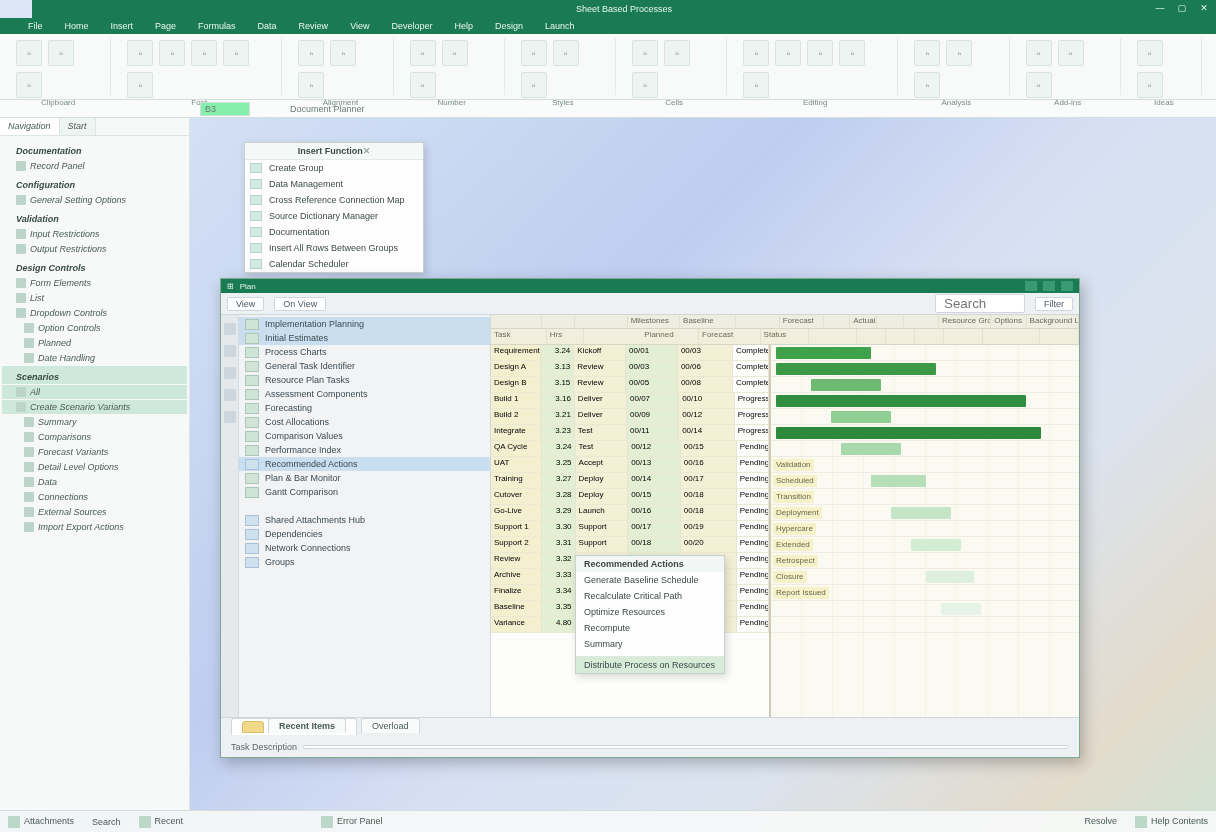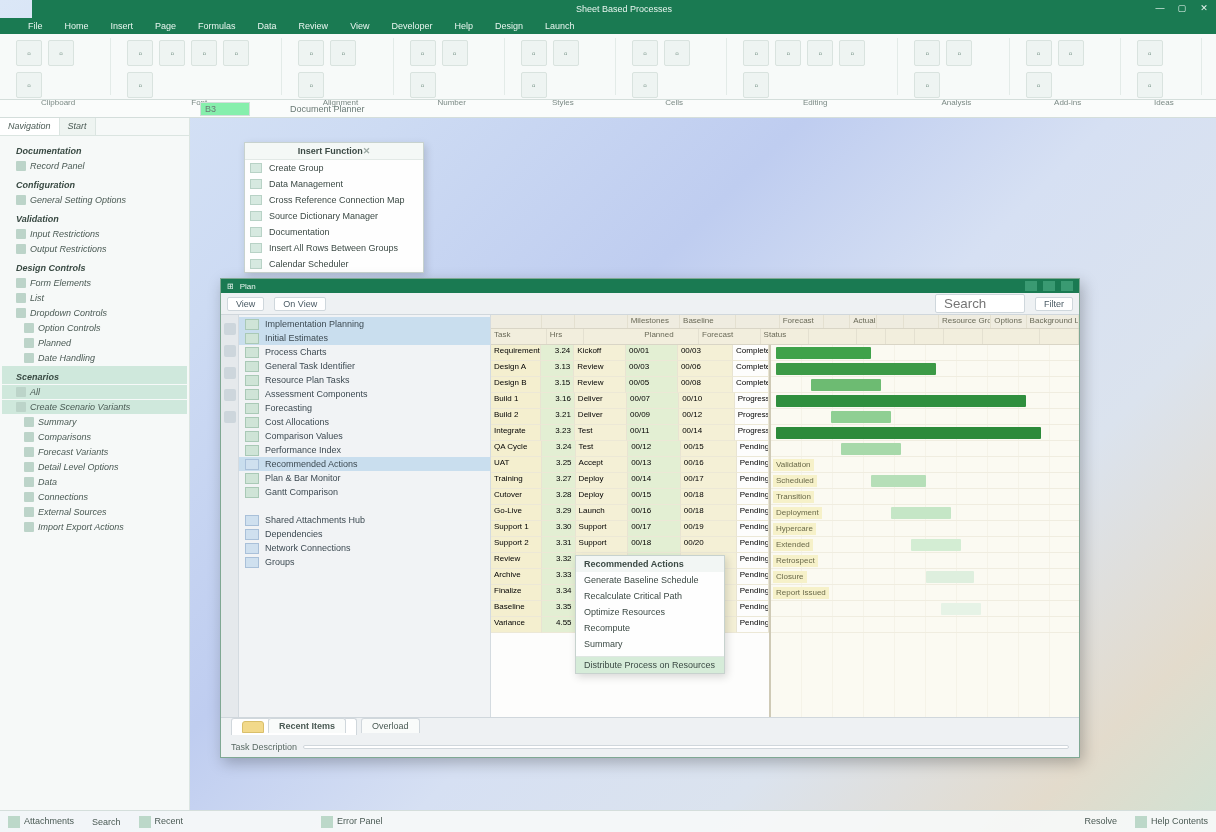--- a/index.html
+++ b/index.html
@@ -545,21 +545,21 @@
             <div class="r">
               <div class="c c0">Baseline</div>
               <div class="c c1">3.35</div>
               <div class="c c2">Plan</div>
               <div class="c c3">00/22</div>
               <div class="c c4">00/24</div>
               <div class="c c5">Pending</div>
             </div>
             <div class="r">
               <div class="c c0">Variance</div>
-              <div class="c c1">4.55</div>
+              <div class="c c1">4.80</div>
               <div class="c c2">Plan</div>
               <div class="c c3">00/23</div>
               <div class="c c4">00/25</div>
               <div class="c c5">Pending</div>
             </div>
           </div>
         <div class="gantt" id="gantt">
             <div class="row">
               <div class="bar" style="left: 5px; width: 95px; background: rgb(63, 162, 74);"></div>
             </div>

